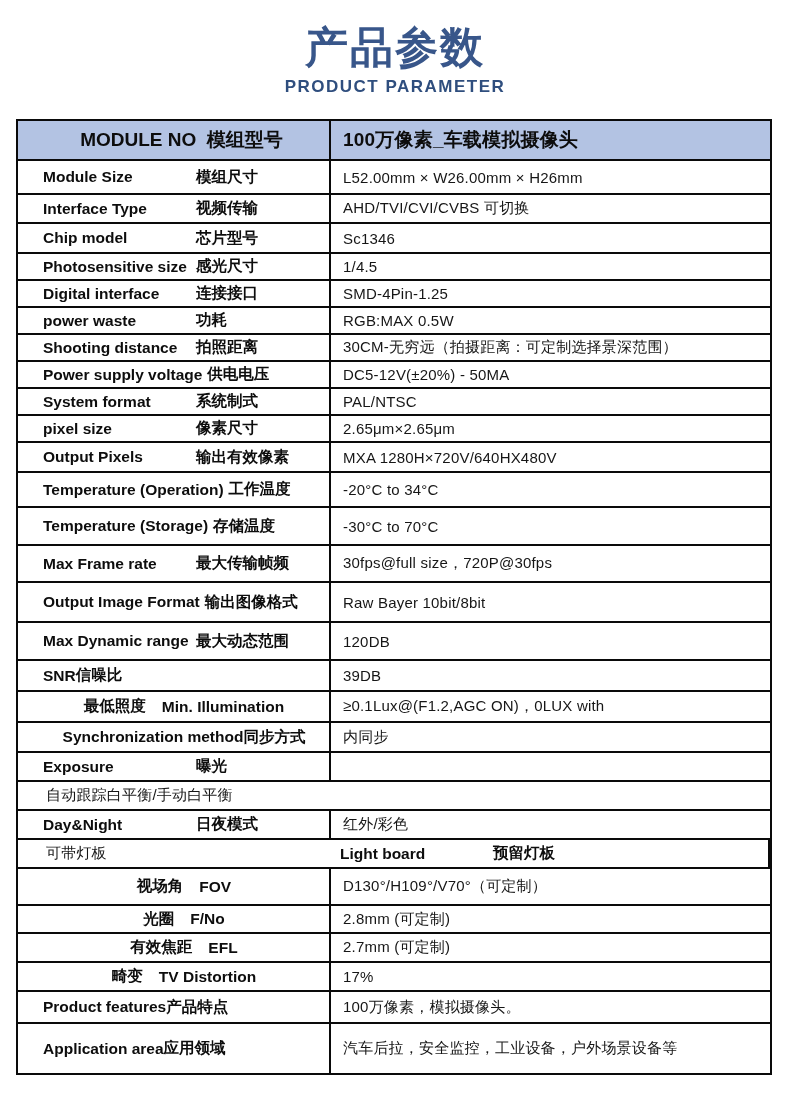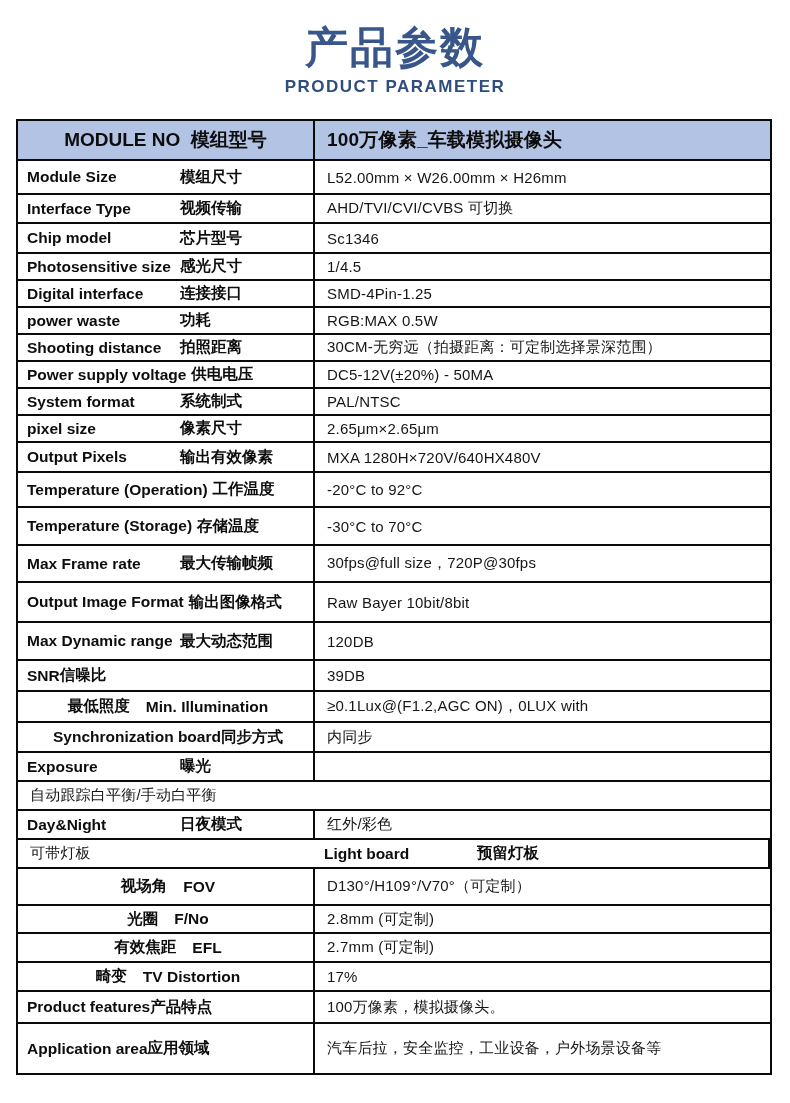--- a/index.html
+++ b/index.html
@@ -21,20 +21,21 @@
   .spec-table{
     margin:22px 16px 0 16px;
     width:756px;box-sizing:border-box;
     border:2.5px solid #0a0a0a;
   }
   .tr{
     display:grid;grid-template-columns:297px 1fr;
     box-sizing:border-box;
     border-bottom:2px solid #0a0a0a;
     min-height:var(--h,29px);
+    padding-left:16px;
   }
   .tr:last-child{border-bottom:none;}
   .td{
     display:flex;align-items:center;
     box-sizing:border-box;
   }
   .td.label{
     border-right:2px solid #0a0a0a;
     font-weight:700;font-size:15.5px;color:#0d0d0d;
     padding:2px 4px 2px 9px;
@@ -166,21 +167,21 @@
         <span class="l2">输出有效像素</span>
       </div>
     <div class="td value">MXA 1280H×720V/640HX480V</div>
   </div>
 
   <div class="tr" style="--h:35px">
     <div class="td label m-split">
         <span class="l1">Temperature (Operation)</span>
         <span class="l2">工作温度</span>
       </div>
-    <div class="td value">-20°C to 92°C</div>
+    <div class="td value">-20°C to 34°C</div>
   </div>
 
   <div class="tr" style="--h:38px">
     <div class="td label m-split">
         <span class="l1">Temperature (Storage)</span>
         <span class="l2">存储温度</span>
       </div>
     <div class="td value">-30°C to 70°C</div>
   </div>
 
@@ -219,21 +220,21 @@
   <div class="tr" style="--h:31px">
     <div class="td label m-center">
         <span class="l1">最低照度</span>
         <span class="l2">Min. Illumination</span>
       </div>
     <div class="td value">≥0.1Lux@(F1.2,AGC ON)，0LUX with</div>
   </div>
 
   <div class="tr" style="--h:30px">
     <div class="td label m-nogap">
-        <span class="l1">Synchronization board</span>
+        <span class="l1">Synchronization method</span>
         <span class="l2">同步方式</span>
       </div>
     <div class="td value">内同步</div>
   </div>
 
   <div class="tr" style="--h:29px">
     <div class="td label m-split">
         <span class="l1">Exposure</span>
         <span class="l2">曝光</span>
       </div>

